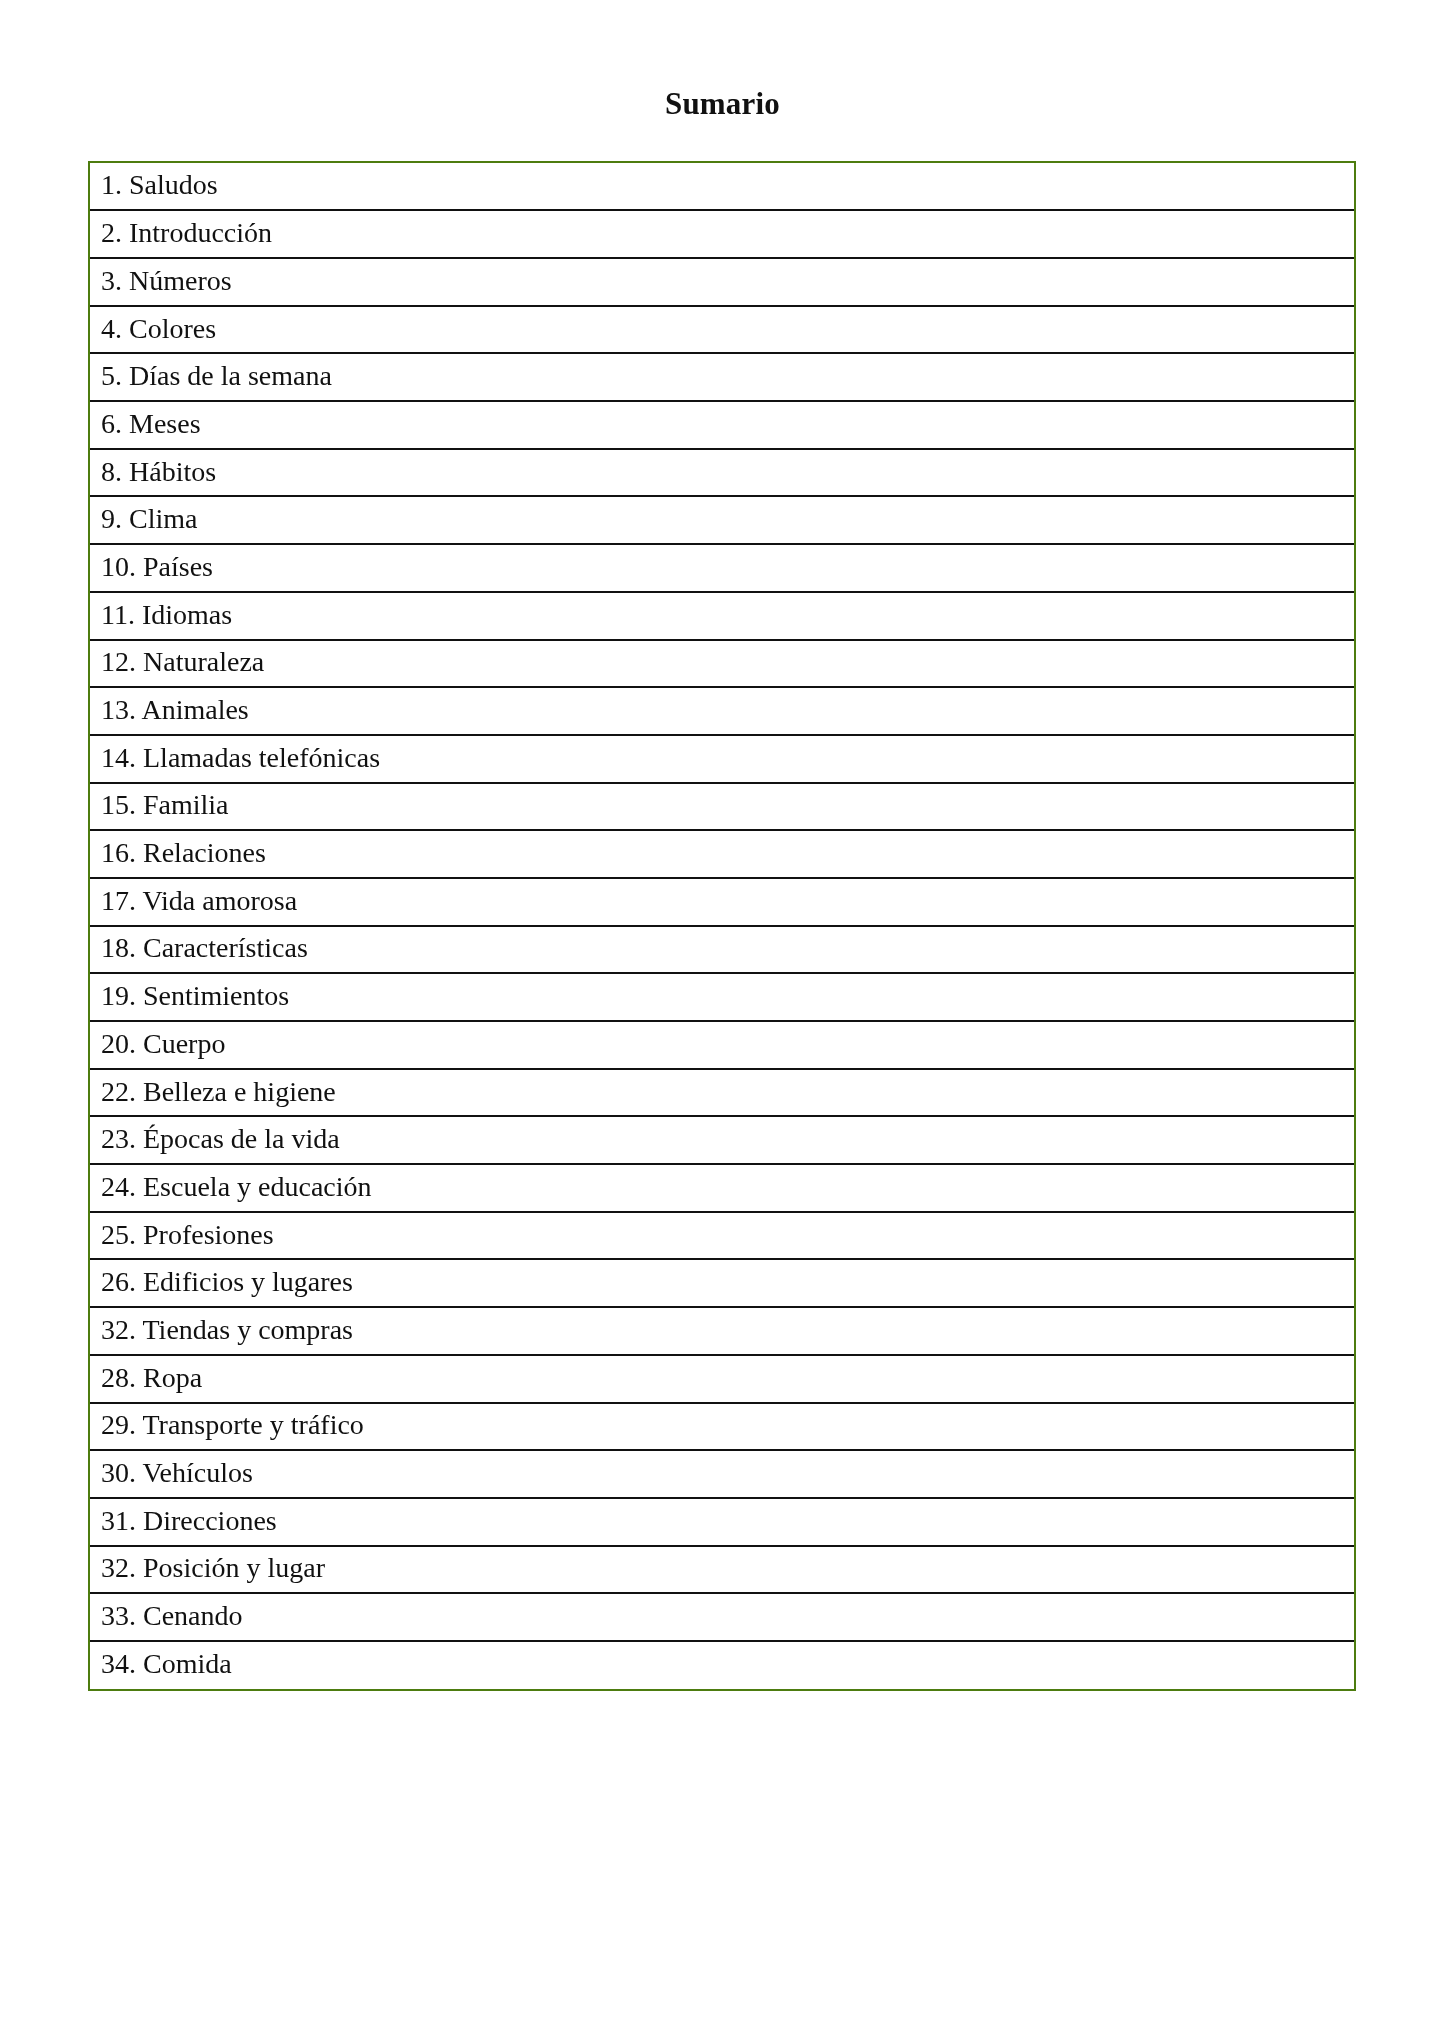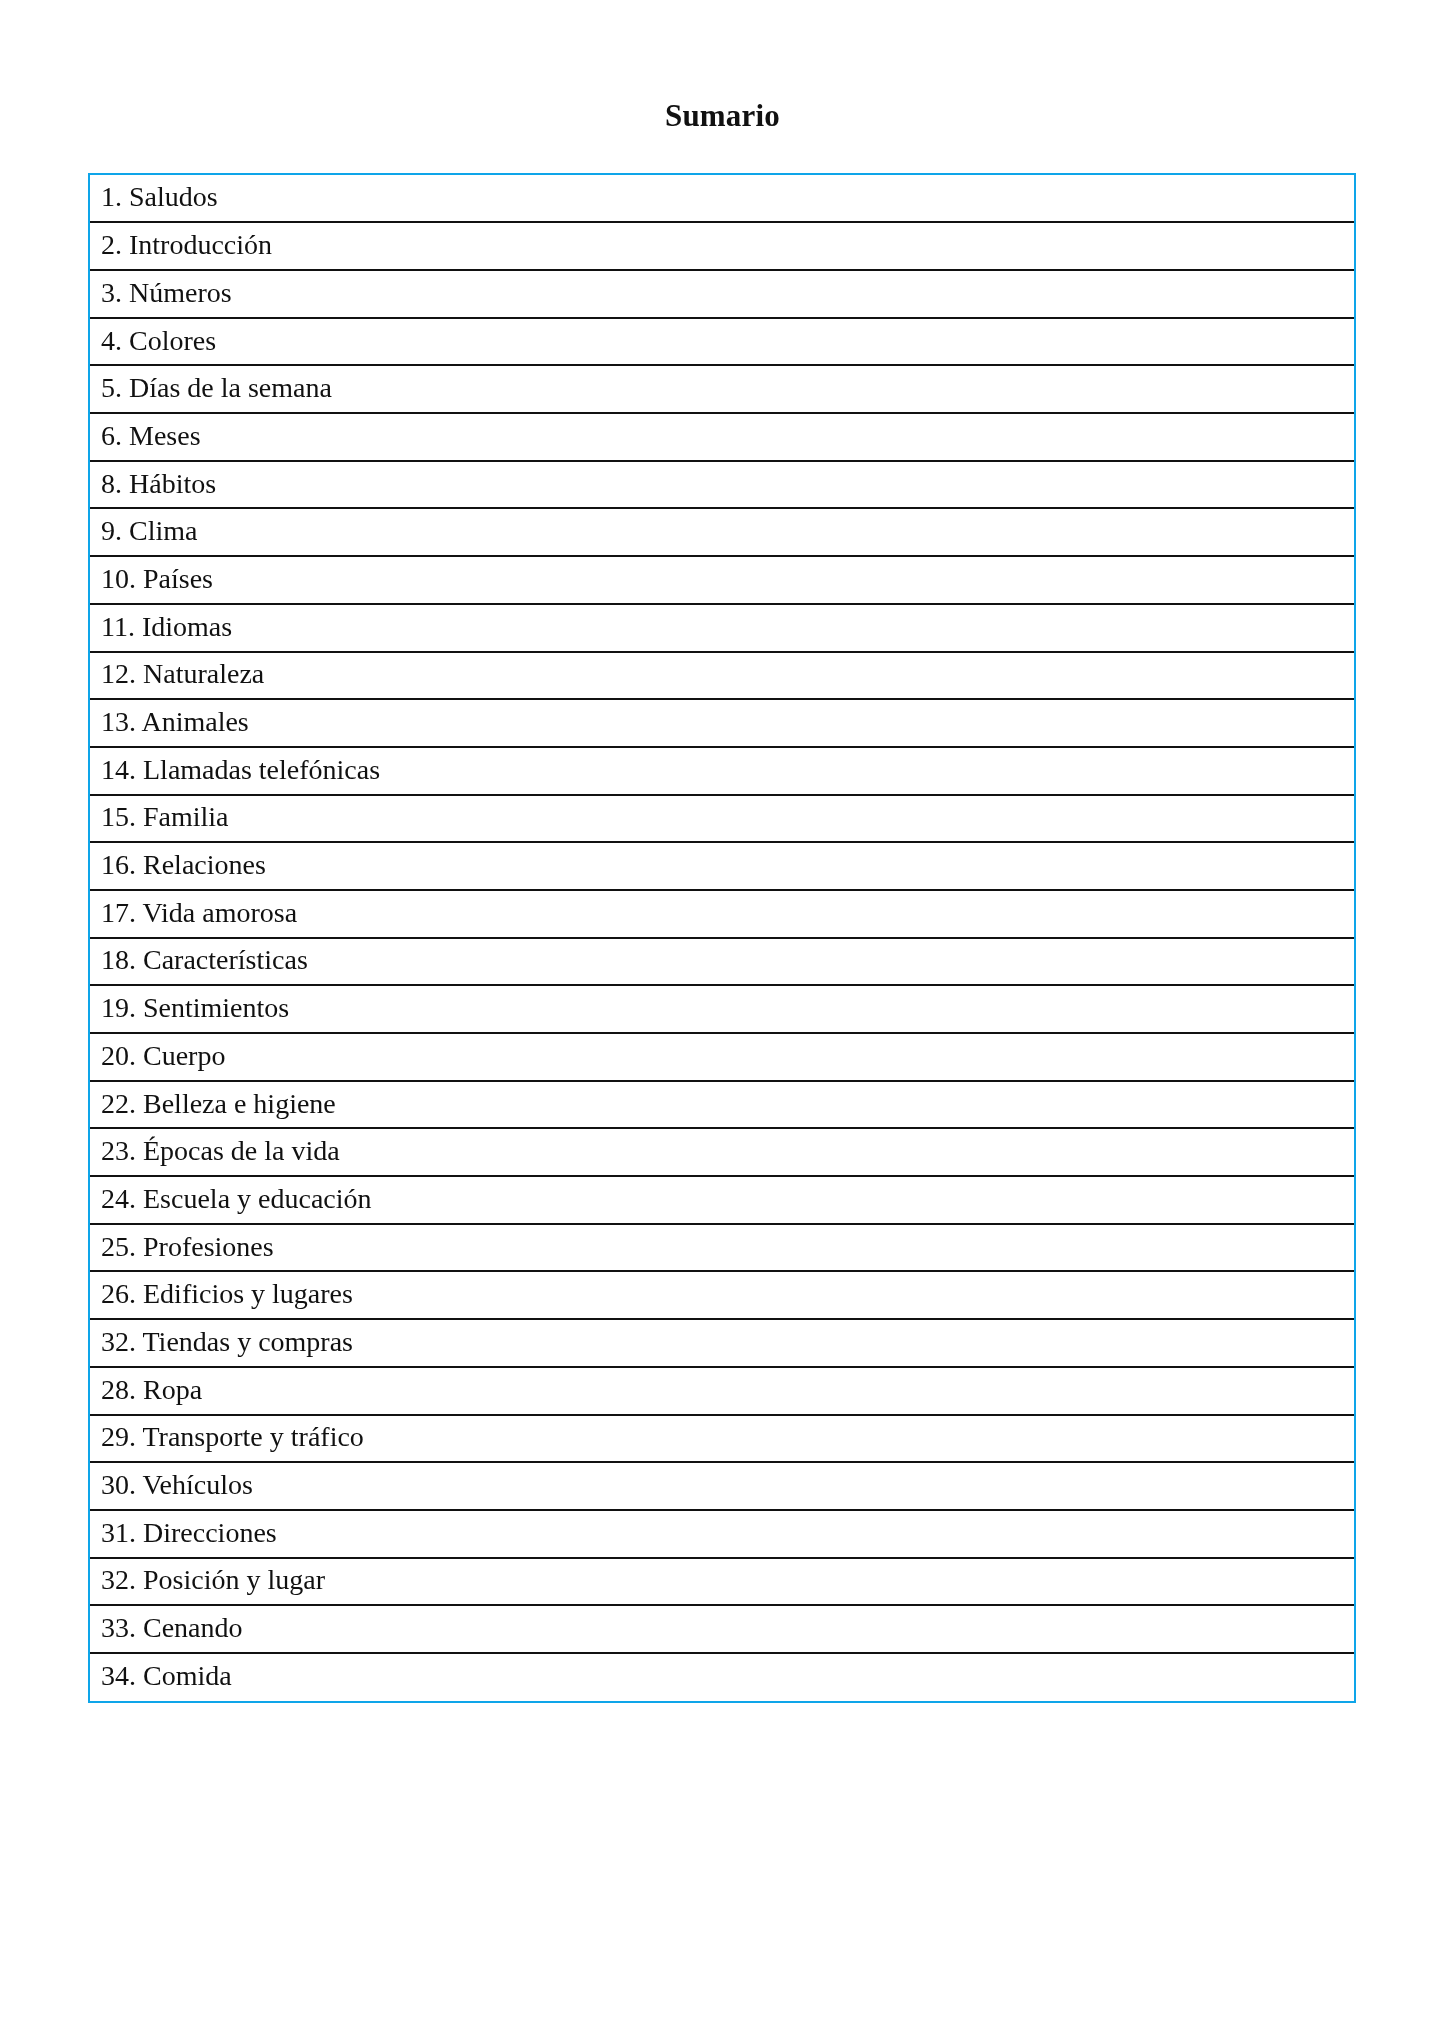--- a/index.html
+++ b/index.html
@@ -12,33 +12,33 @@
     height: 2043px;
     font-family: "Liberation Serif", "DejaVu Serif", serif;
     color: #111111;
     position: relative;
     overflow: hidden;
   }
   .page {
     padding-top: 82px;
   }
   .doc-title {
-    margin: 16px;
+    margin: 4px;
     font-size: 31px;
     line-height: 1.15;
     font-weight: bold;
     text-align: center;
     letter-spacing: 0.2px;
     color: #111111;
   }
   .toc-table {
     margin: 39px auto 0 88px;
     width: 1268px;
     box-sizing: border-box;
-    border: 2px solid #0ea5e9;
+    border: 2px solid #4d7c0f;
     padding: 1px 0;           
     background: #ffffff;
   }
   .toc-row {
     height: 45.7px;
     border-top: 2px solid #111111;
     display: flex;
     align-items: center;
     background: #ffffff;
   }

